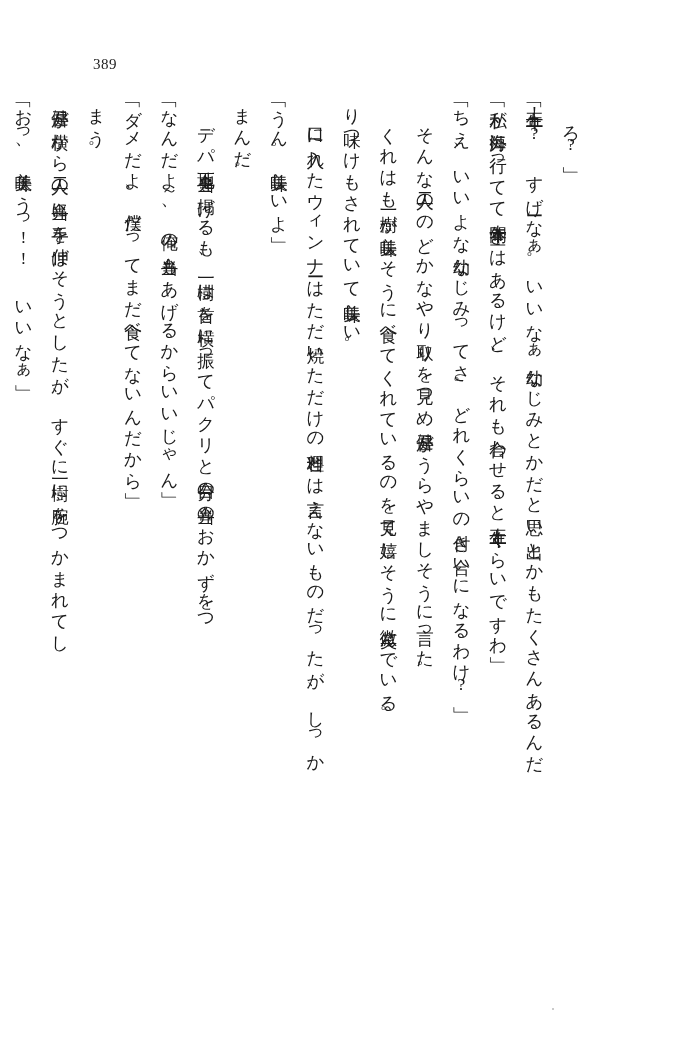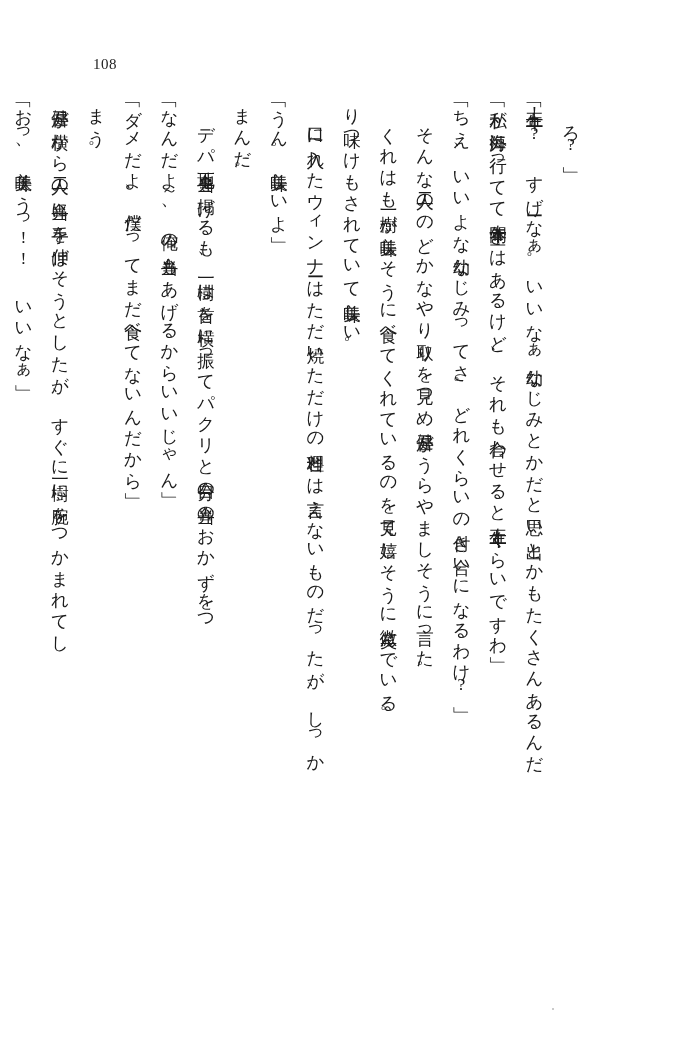--- a/index.html
+++ b/index.html
@@ -72,21 +72,21 @@
     height: 2px;
     background: #b9b9b9;
     border-radius: 50%;
   }
 </style>
 </head>
 <body>
 
 <div id="page">
 
-  <div id="page-number">108</div>
+  <div id="page-number">389</div>
 
   <div id="text-block">
     <div class="col">「おっ、美味そうっ!!　いいなぁ」</div>
     <div class="col">健吾が横から二人の弁当に手を伸ばそうとしたが、すぐに一樹に腕をつかまれてし</div>
     <div class="col">まう。</div>
     <div class="col">「ダメだよ、僕だってまだ食べてないんだから」</div>
     <div class="col">「なんだよ～、俺の弁当もあげるからいいじゃん」</div>
     <div class="col">　デパ地下弁当を掲げるも、一樹は首を横に振ってパクリと自分の弁当のおかずをつ</div>
     <div class="col">まんだ。</div>
     <div class="col">「うん。美味しいよ」</div>

